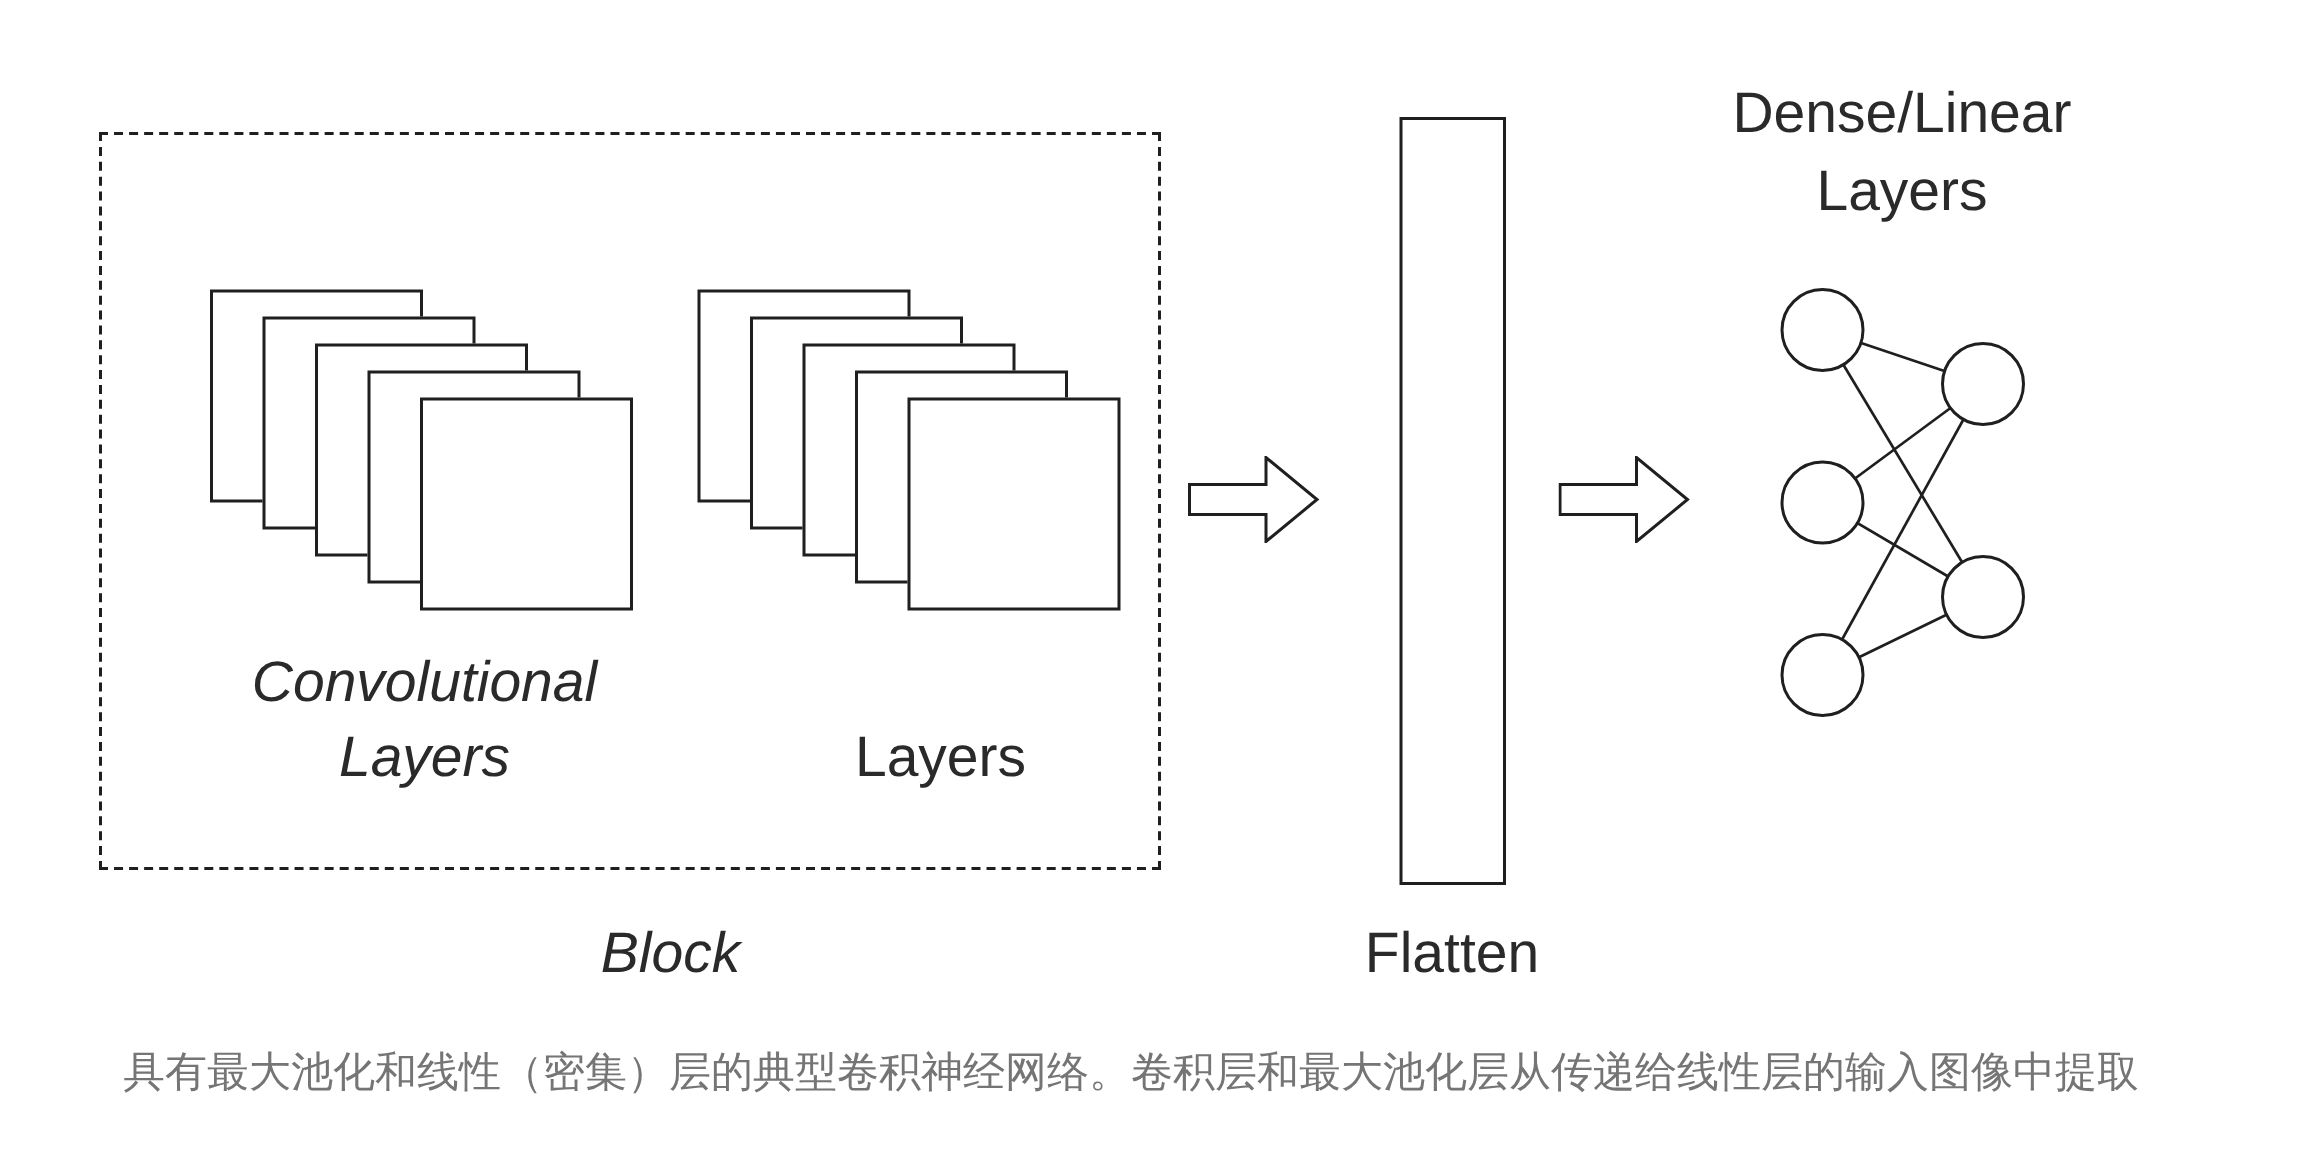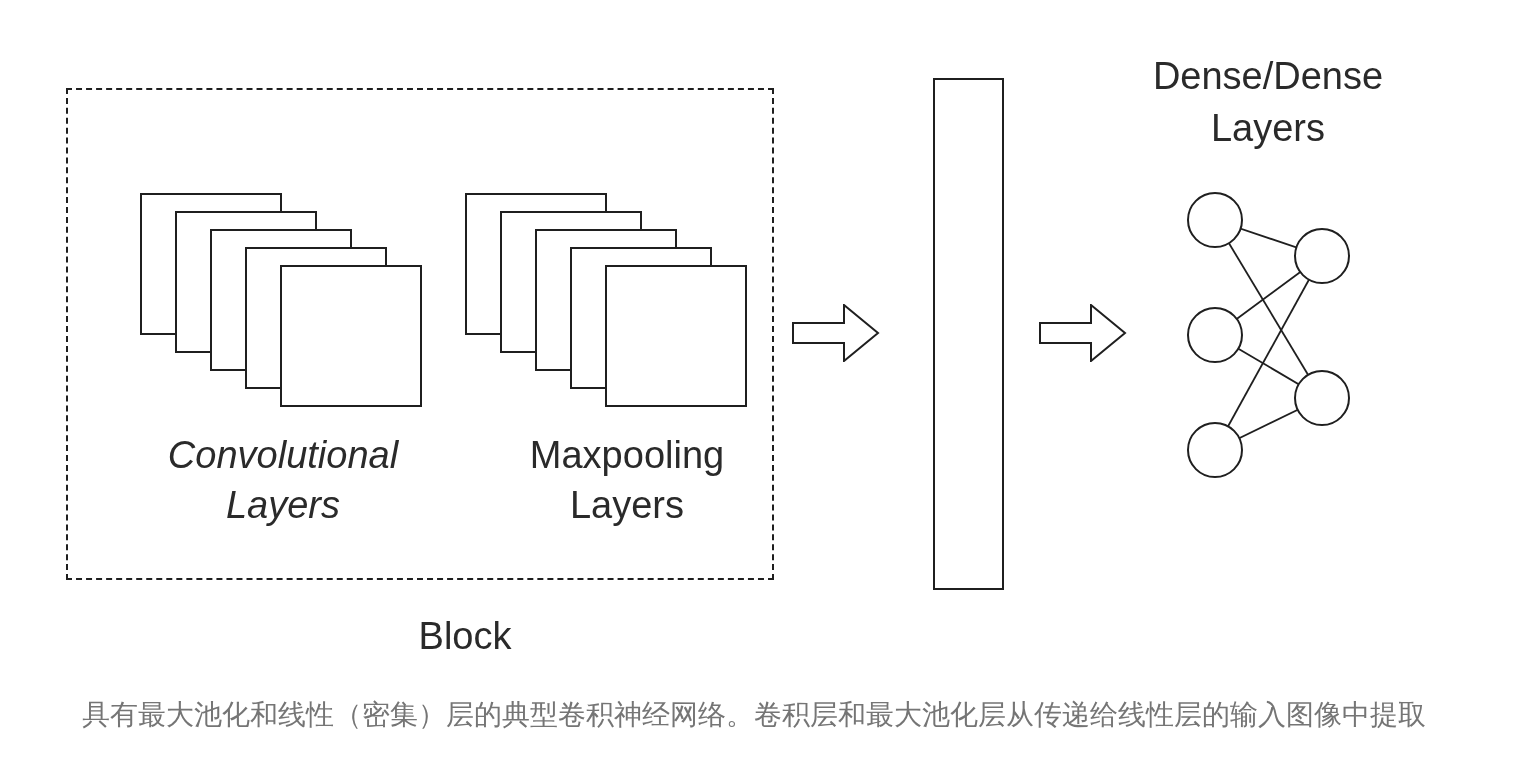--- a/index.html
+++ b/index.html
@@ -29,21 +29,21 @@
   .sq:nth-child(3) { left: 70px;  top: 36px; }
   .sq:nth-child(4) { left: 105px; top: 54px; }
   .sq:nth-child(5) { left: 140px; top: 72px; }
 
   .diagram-label {
     position: absolute; color: #2a2a2a; font-size: 38px; line-height: 50px;
     text-align: center; white-space: pre-line; letter-spacing: 0;
   }
   .lbl-conv    { left: 123px;  top: 430px; width: 320px; font-style: italic; }
   .lbl-max     { left: 467px;  top: 430px; width: 320px; }
-  .lbl-block   { left: 365px;  top: 611px; width: 200px; }
+  .lbl-block   { left: 347px;  top: 611px; width: 200px; font-style: italic; }
   .lbl-flatten { left: 868px;  top: 611px; width: 200px; }
   .lbl-dense   { left: 1108px; top: 50px;  width: 320px; line-height: 52px; }
 
   .arrow-svg { position: absolute; width: 88px; height: 58px; }
   .arrow-1 { left: 792px;  top: 304px; }
   .arrow-2 { left: 1039px; top: 304px; }
 
   .flatten-rect {
     position: absolute; left: 933px; top: 78px; width: 71px; height: 512px;
     background: #ffffff; border: 2px solid #1f1f1f;
@@ -75,35 +75,36 @@
   <div class="stack stack-max">
     <div class="sq"></div>
     <div class="sq"></div>
     <div class="sq"></div>
     <div class="sq"></div>
     <div class="sq"></div>
   </div>
 
   <div class="diagram-label lbl-conv"><span>Convolutional</span><br><span>Layers</span></div>
 
-  <div class="diagram-label lbl-max"><span>Maxpooling</span><br><span>Layers</span></div>
+  <div class="diagram-label lbl-max"><br><span>Layers</span></div>
 
   <div class="diagram-label lbl-block">Block</div>
 
   <svg class="arrow-svg arrow-1" viewBox="0 0 88 58">
     <polygon points="1,19 52,19 52,1 86,29 52,57 52,39 1,39" fill="#ffffff" stroke="#1f1f1f" stroke-width="2" stroke-linejoin="miter"></polygon>
   </svg>
 
   <div class="flatten-rect"></div>
+  <div class="diagram-label lbl-flatten">Flatten</div>
 
   <svg class="arrow-svg arrow-2" viewBox="0 0 88 58">
     <polygon points="1,19 52,19 52,1 86,29 52,57 52,39 1,39" fill="#ffffff" stroke="#1f1f1f" stroke-width="2" stroke-linejoin="miter"></polygon>
   </svg>
 
-  <div class="diagram-label lbl-dense"><span>Dense/Dense</span><br><span>Layers</span></div>
+  <div class="diagram-label lbl-dense"><span>Dense/Linear</span><br><span>Layers</span></div>
 
   <svg class="net-svg" viewBox="0 0 175 300">
     <g stroke="#1f1f1f" stroke-width="1.8">
       <line x1="35" y1="35" x2="142" y2="71"></line>
       <line x1="35" y1="35" x2="142" y2="213"></line>
       <line x1="35" y1="150" x2="142" y2="71"></line>
       <line x1="35" y1="150" x2="142" y2="213"></line>
       <line x1="35" y1="265" x2="142" y2="71"></line>
       <line x1="35" y1="265" x2="142" y2="213"></line>
     </g>

